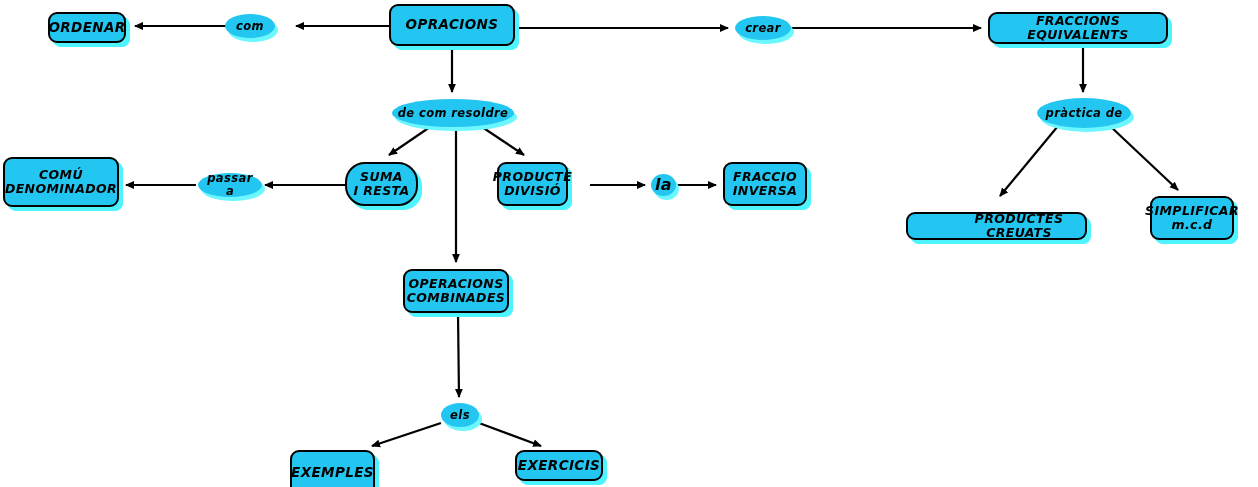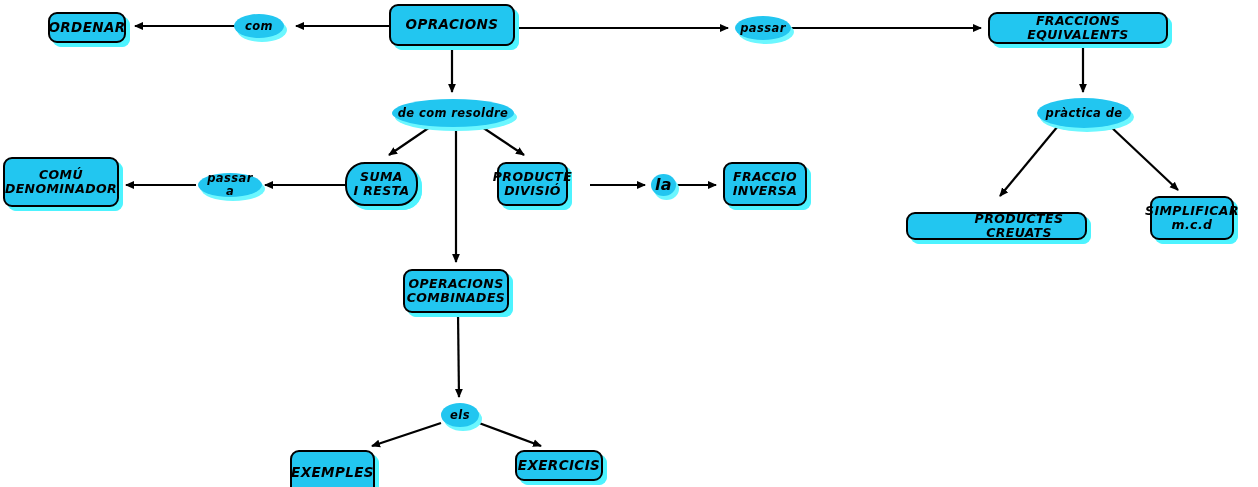--- a/index.html
+++ b/index.html
@@ -111,30 +111,30 @@
 
     <line x1="441" y1="423" x2="372" y2="446" stroke="#000" stroke-width="2.2" marker-end="url(#arrow)"></line>
 
     <line x1="479" y1="423" x2="541" y2="446" stroke="#000" stroke-width="2.2" marker-end="url(#arrow)"></line>
   </svg>
 
   <div class="node box" style="left:48px;top:12px;width:78px;height:31px;">
     <span class="label">ORDENAR</span>
   </div>
 
-  <div class="node ellipse" style="left:234px;top:14px;width:50px;height:24px;">
+  <div class="node ellipse" style="left:225px;top:14px;width:50px;height:24px;">
     <span class="label">com</span>
   </div>
 
   <div class="node box" style="left:389px;top:4px;width:126px;height:42px;">
     <span class="label">OPRACIONS</span>
   </div>
 
   <div class="node ellipse" style="left:735px;top:16px;width:56px;height:24px;">
-    <span class="label">passar</span>
+    <span class="label">crear</span>
   </div>
 
   <div class="node ellipse" style="left:392px;top:99px;width:122px;height:28px;">
     <span class="label">de com resoldre</span>
   </div>
 
   <div class="node box small" style="left:988px;top:12px;width:180px;height:32px;">
     <span class="label">FRACCIONS EQUIVALENTS</span>
   </div>
 

